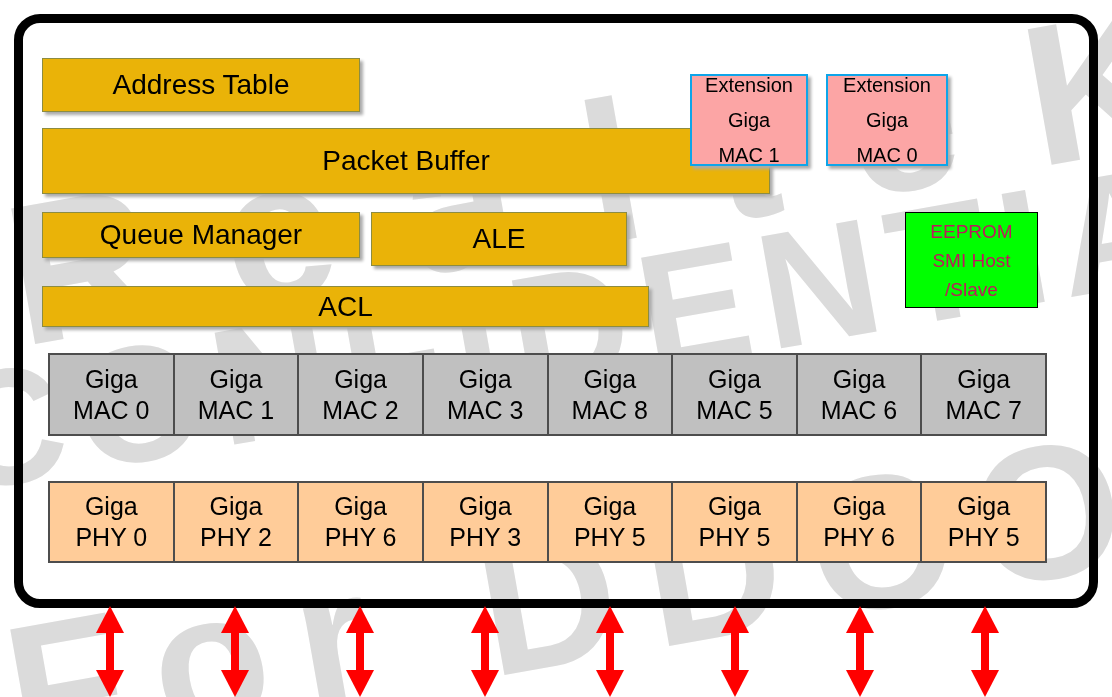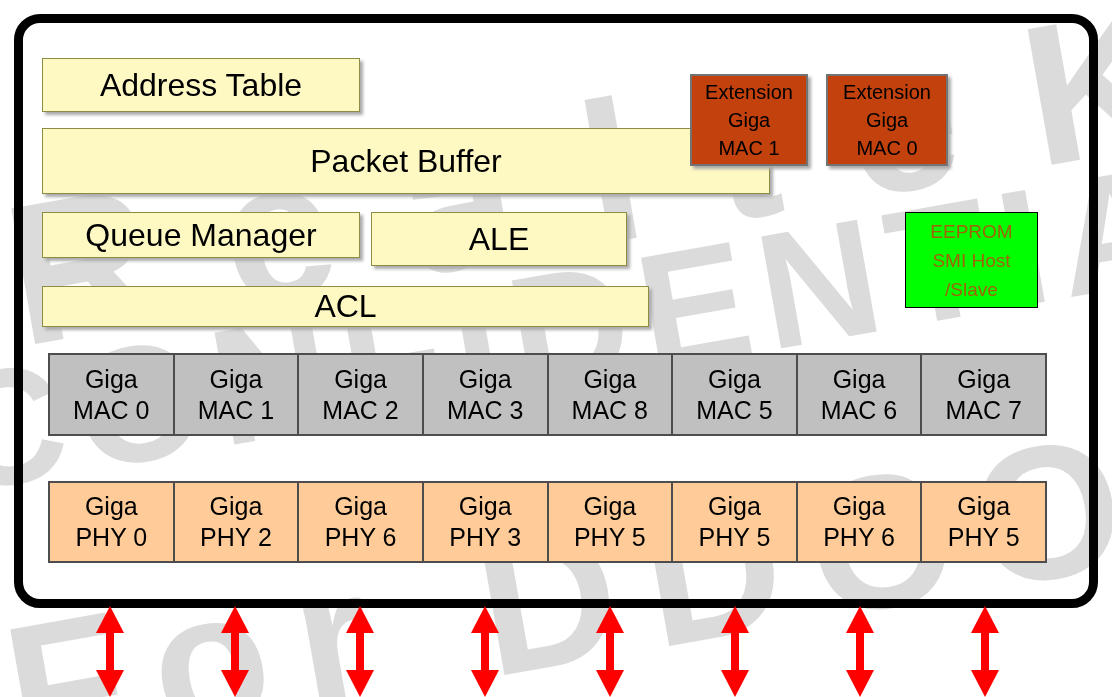--- a/index.html
+++ b/index.html
@@ -20,30 +20,30 @@
     position:absolute; left:14px; top:14px; width:1084px; height:594px;
     border:9px solid #000; border-radius:26px; box-sizing:border-box; z-index:1;
   }
   
   .blk {
     position:absolute; z-index:2; box-sizing:border-box;
     display:flex; flex-direction:column; align-items:center; justify-content:center;
     text-align:center;
   }
   .yellow {
-    background:#fef9c3; border:1px solid #8C8C42;
-    box-shadow:3px 3px 3px #ABABAB; font-size:32px;
+    background:#eab308; border:1px solid #8C8C42;
+    box-shadow:3px 3px 3px #ABABAB; font-size:28px;
   }
   .cyan {
-    background:#c2410c; border:2px solid #737373;
-    box-shadow:3px 3px 3px #ABABAB; font-size:20px; line-height:28px;
+    background:#fca5a5; border:2px solid #0ea5e9;
+    box-shadow:3px 3px 3px #ABABAB; font-size:20px; line-height:28px;gap:7px;
   }
   .green {
     background:#00FF00; border:1px solid #000;
-    color:#a16207; font-size:19px; line-height:29px;
+    color:#be185d; font-size:19px; line-height:29px;
   }
   #address-table { left:42px;  top:58px;  width:318px; height:54px; }
   #mib-counter   { left:371px; top:58px;  width:278px; height:54px; }
   #packet-buffer { left:42px;  top:128px; width:728px; height:66px; }
   #queue-manager { left:42px;  top:212px; width:318px; height:46px; }
   #ale           { left:371px; top:212px; width:256px; height:54px; }
   #acl           { left:42px;  top:286px; width:607px; height:41px; }
   #ext-mac-1     { left:690px; top:74px;  width:118px; height:92px; }
   #ext-mac-0     { left:826px; top:74px;  width:122px; height:92px; }
   #eeprom        { left:905px; top:212px; width:133px; height:96px; }

